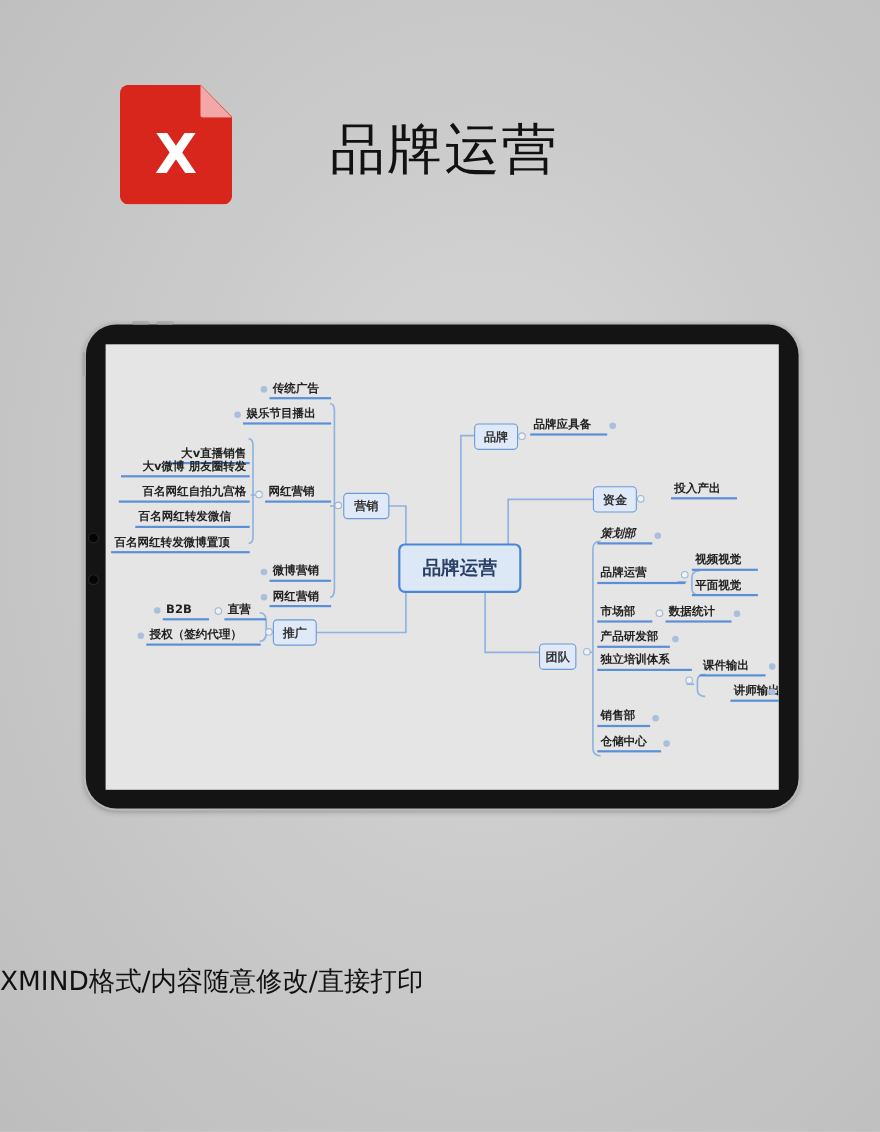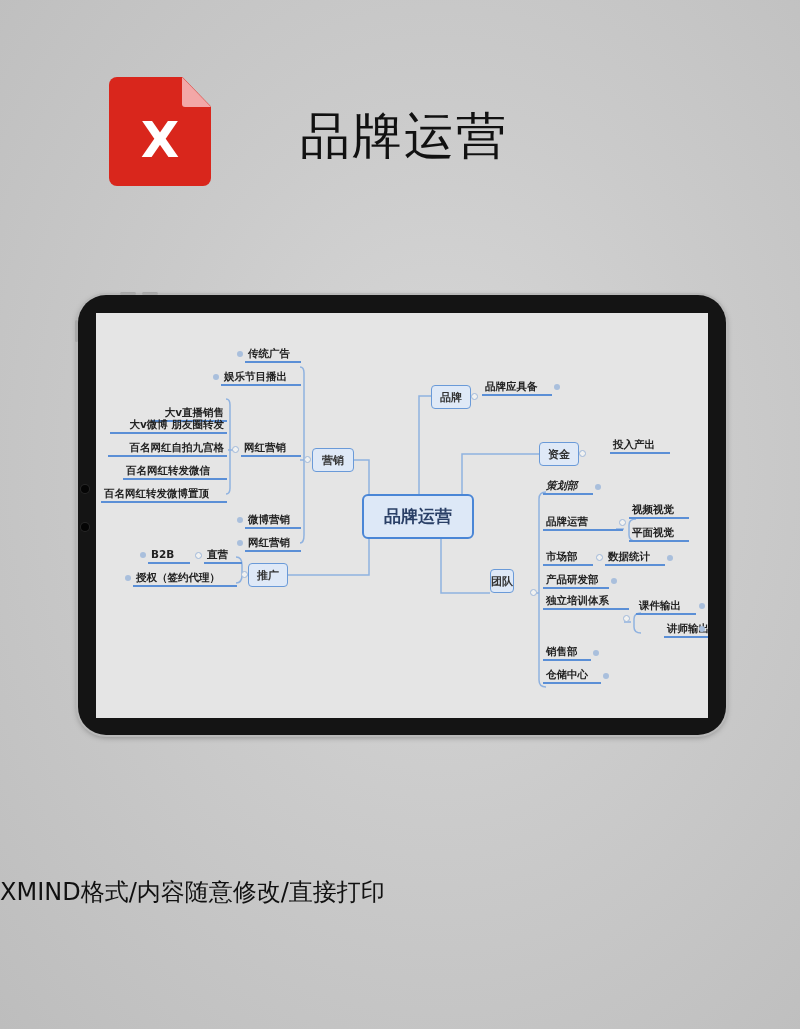--- a/index.html
+++ b/index.html
@@ -147,21 +147,21 @@
 
   <div class="box" style="left:335px;top:72px;width:40px;height:24px;">品牌</div>
   <div class="ring" style="left:375px;top:80px;"></div>
   <div class="node ul" style="left:386px;top:66px;width:70px;">品牌应具备</div>
   <div class="dot" style="left:458px;top:71px;"></div>
 
   <div class="box" style="left:443px;top:129px;width:40px;height:24px;">资金</div>
   <div class="ring" style="left:483px;top:137px;"></div>
   <div class="node ul" style="left:494px;top:124px;width:60px;margin-left:20px;">投入产出</div>
 
-  <div class="box" style="left:394px;top:256px;width:24px;height:24px;">团队</div>
+  <div class="box" style="left:394px;top:272px;width:34px;height:24px;">团队</div>
   <div class="ring" style="left:434px;top:276px;"></div>
 
   <div class="node ul" style="left:447px;top:165px;width:50px;font-style:italic;">策划部</div>
   <div class="dot" style="left:499px;top:171px;"></div>
 
   <div class="node ul" style="left:447px;top:201px;width:80px;">品牌运营</div>
   <div class="ring" style="left:523px;top:206px;"></div>
   <div class="node ul" style="left:533px;top:189px;width:60px;">视频视觉</div>
   <div class="node ul" style="left:533px;top:212px;width:60px;">平面视觉</div>
 

